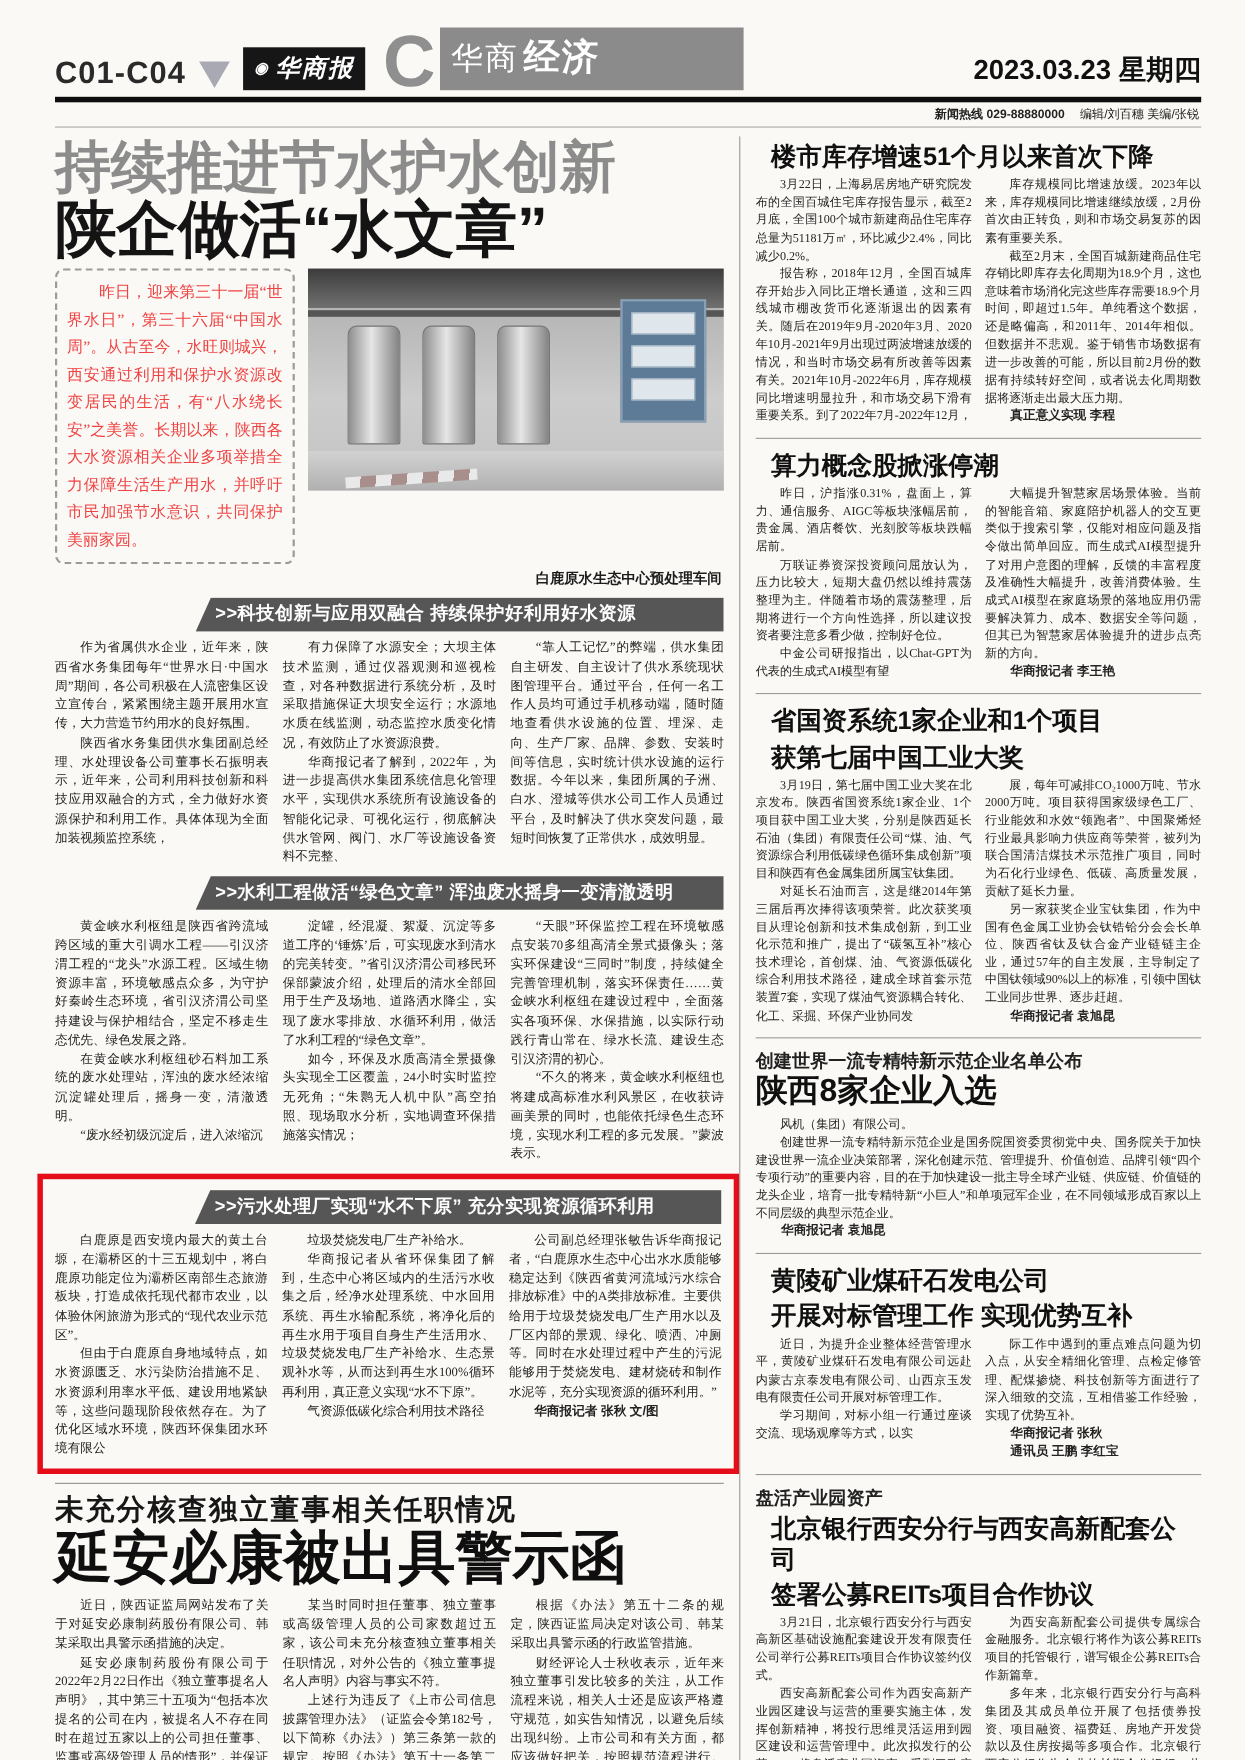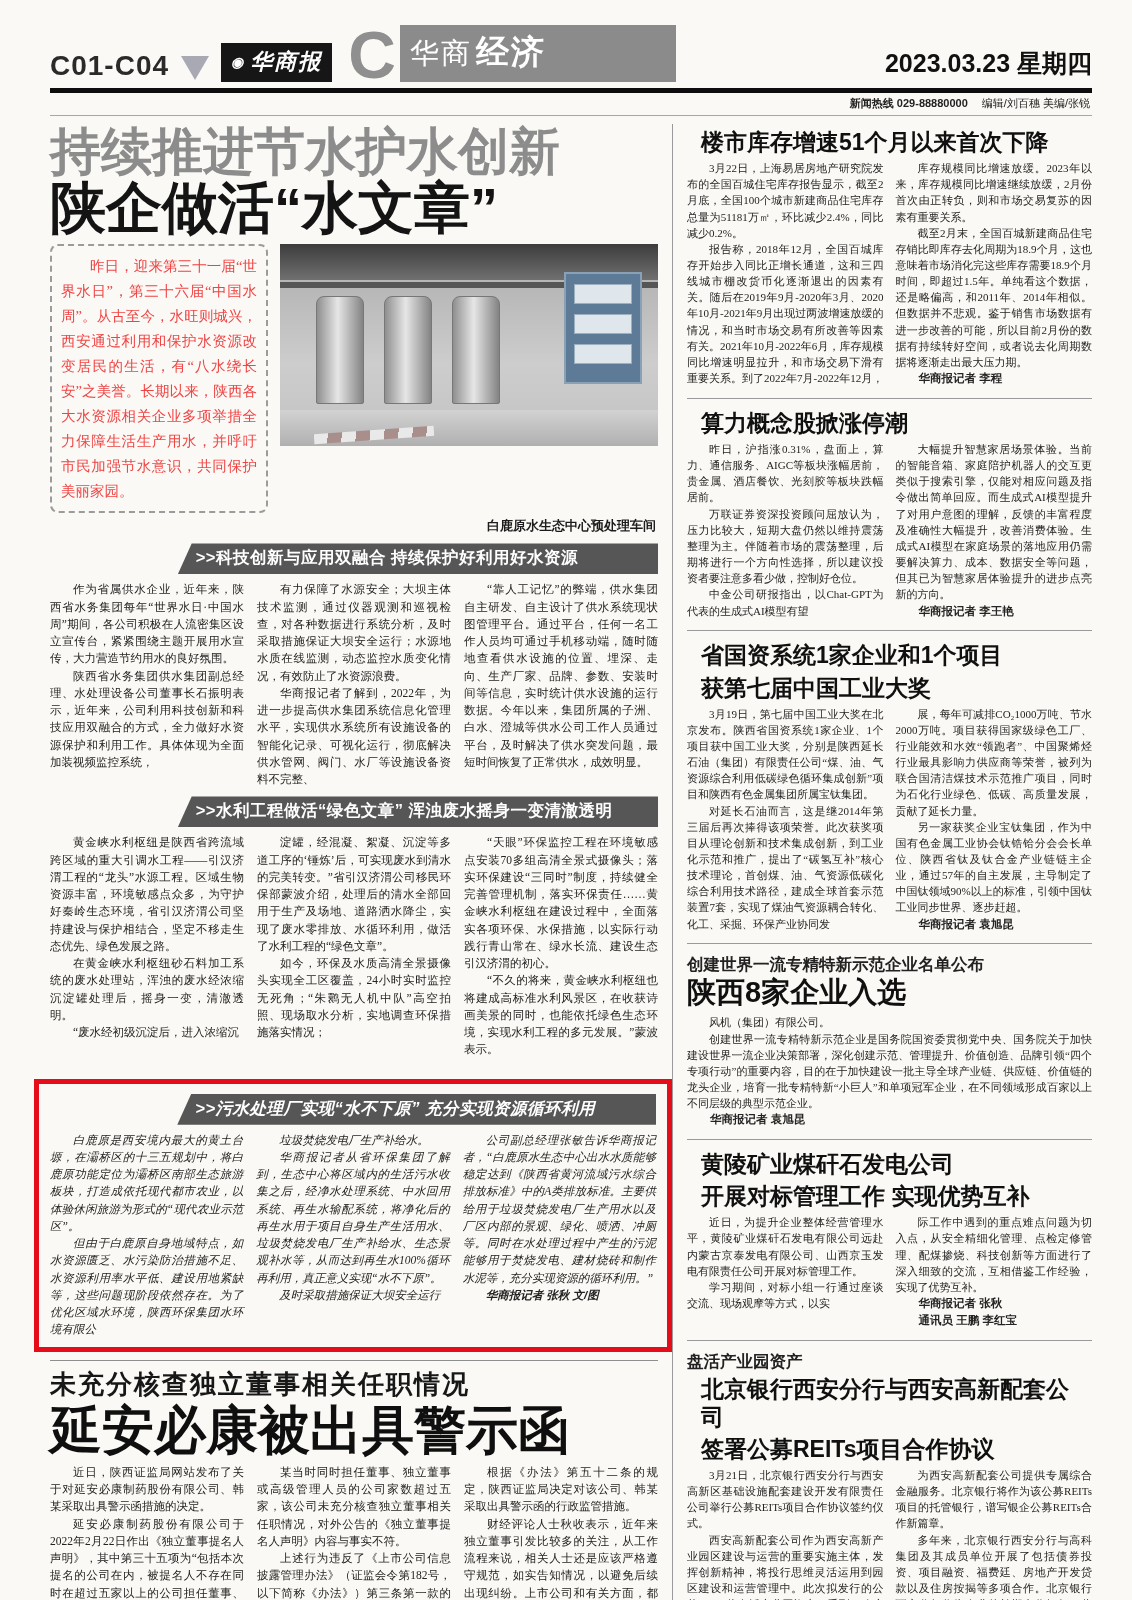--- a/index.html
+++ b/index.html
@@ -41,24 +41,24 @@
   .ph-sign{position:absolute;right:16px;top:28px;width:74px;height:108px;background:#5d7astroke;background:#5d7a96;border:2px solid #8aa0b5;}
   .ph-plaque{position:absolute;left:8px;width:56px;height:18px;background:#dfe6ec;border:1px solid #9db0c0;}
   .ph-floor{position:absolute;bottom:0;left:0;right:0;height:36px;background:linear-gradient(#d2d2d2,#b0b0b0);}
   .ph-stripe{position:absolute;bottom:6px;left:34px;width:120px;height:10px;background:repeating-linear-gradient(100deg,#e9e9e9 0 14px,#a98f8b 14px 28px);transform:rotate(-4deg);}
   .caption{text-align:right;font-family:"Liberation Sans",sans-serif;font-weight:bold;font-size:13px;margin:4px 2px 6px;}
   .sec-bar{margin:8px 0 0 auto;width:79%;background:#565656;color:#fff;font-family:"Liberation Sans",sans-serif;font-weight:bold;font-size:16.5px;letter-spacing:.5px;padding:4px 10px 5px 18px;box-sizing:border-box;clip-path:polygon(14px 0,100% 0,100% 100%,0 100%);}
   .cols{display:flex;gap:13px;margin-top:7px;}
   .cols .col{flex:1;min-width:0;font-size:11.5px;line-height:1.5;color:#232323;}
   .col p{margin:0;text-indent:2em;text-align:justify;}
   .byline{text-align:right;font-family:"Liberation Sans",sans-serif;font-weight:bold;font-size:11.5px;margin-top:2px;}
-  .redbox{border:5px solid #e60d1a;margin:20px -14px 8px -16px;padding:2px 11px 8px;font-style:italic;}
+  .redbox{border:5px solid #e60d1a;margin:8px -14px 8px -16px;padding:2px 11px 8px;}
   .ldiv{border:0;border-top:1px solid #8f8f8f;margin:8px 0 6px;}
   .kicker{font-family:"Liberation Sans",sans-serif;font-weight:900;font-size:26px;letter-spacing:2px;color:#171717;margin:2px 0 0;}
-  .h2a{font-family:Liberation Sans, sans-serif;font-weight:900;font-size:52px;line-height:1.04;color:#0f0f0f;margin:1px 0 6px;}
+  .h2a{font-family:Liberation Serif, serif;font-weight:900;font-size:52px;line-height:1.04;color:#0f0f0f;margin:1px 0 6px;}
   
   .r-art{padding:2px 0 4px;}
   .r-head{font-family:"Liberation Sans",sans-serif;font-weight:900;font-size:23px;line-height:1.22;color:#101010;margin:2px 14px 4px;}
   .r-head2{font-family:"Liberation Sans",sans-serif;font-weight:900;font-size:29px;line-height:1.1;color:#101010;margin:0 0 5px;}
   .r-kicker{font-family:"Liberation Sans",sans-serif;font-weight:bold;font-size:16.5px;color:#222;margin:2px 0 1px;}
   .r-cols{display:flex;gap:12px;}
   .r-cols .col{flex:1;min-width:0;font-size:11px;line-height:1.47;color:#242424;}
   .rdiv{border:0;border-top:1px solid #9a9a9a;margin:7px 0 6px;}
 </style>
 </head>
@@ -149,21 +149,21 @@
       <div class="redbox">
         <div class="sec-bar">&gt;&gt;污水处理厂实现“水不下原”  充分实现资源循环利用</div>
         <div class="cols">
           <div class="col">
               <p>白鹿原是西安境内最大的黄土台塬，在灞桥区的十三五规划中，将白鹿原功能定位为灞桥区南部生态旅游板块，打造成依托现代都市农业，以体验休闲旅游为形式的“现代农业示范区”。</p>
               <p>但由于白鹿原自身地域特点，如水资源匮乏、水污染防治措施不足、水资源利用率水平低、建设用地紧缺等，这些问题现阶段依然存在。为了优化区域水环境，陕西环保集团水环境有限公</p>
             </div>
           <div class="col">
               <p>垃圾焚烧发电厂生产补给水。</p>
               <p>华商报记者从省环保集团了解到，生态中心将区域内的生活污水收集之后，经净水处理系统、中水回用系统、再生水输配系统，将净化后的再生水用于项目自身生产生活用水、垃圾焚烧发电厂生产补给水、生态景观补水等，从而达到再生水100%循环再利用，真正意义实现“水不下原”。</p>
-              <p>及时采取措施保证大坝安全运行</p>
+              <p>气资源低碳化综合利用技术路径</p>
             </div>
           <div class="col">
             <div>
                 <p>公司副总经理张敏告诉华商报记者，“白鹿原水生态中心出水水质能够稳定达到《陕西省黄河流域污水综合排放标准》中的A类排放标准。主要供给用于垃圾焚烧发电厂生产用水以及厂区内部的景观、绿化、喷洒、冲厕等。同时在水处理过程中产生的污泥能够用于焚烧发电、建材烧砖和制作水泥等，充分实现资源的循环利用。”</p>
               </div>
             <p class="byline">华商报记者 张秋 文/图</p>
           </div>
         </div>
       </div>
 
@@ -200,21 +200,21 @@
         <div class="r-cols">
           <div class="col">
               <p>3月22日，上海易居房地产研究院发布的全国百城住宅库存报告显示，截至2月底，全国100个城市新建商品住宅库存总量为51181万㎡，环比减少2.4%，同比减少0.2%。</p>
               <p>报告称，2018年12月，全国百城库存开始步入同比正增长通道，这和三四线城市棚改货币化逐渐退出的因素有关。随后在2019年9月-2020年3月、2020年10月-2021年9月出现过两波增速放缓的情况，和当时市场交易有所改善等因素有关。2021年10月-2022年6月，库存规模同比增速明显拉升，和市场交易下滑有重要关系。到了2022年7月-2022年12月，</p>
             </div>
           <div class="col">
             <div>
                 <p>库存规模同比增速放缓。2023年以来，库存规模同比增速继续放缓，2月份首次由正转负，则和市场交易复苏的因素有重要关系。</p>
                 <p>截至2月末，全国百城新建商品住宅存销比即库存去化周期为18.9个月，这也意味着市场消化完这些库存需要18.9个月时间，即超过1.5年。单纯看这个数据，还是略偏高，和2011年、2014年相似。但数据并不悲观。鉴于销售市场数据有进一步改善的可能，所以目前2月份的数据有持续转好空间，或者说去化周期数据将逐渐走出最大压力期。</p>
               </div>
-            <p class="byline">华商报记者 李程</p>
+            <p class="byline">真正意义实现 李程</p>
           </div>
         </div>
       </div>
       <hr class="rdiv">
 
       <div class="r-art">
         <div class="r-head">算力概念股掀涨停潮</div>
         <div class="r-cols">
           <div class="col">
               <p>昨日，沪指涨0.31%，盘面上，算力、通信服务、AIGC等板块涨幅居前，贵金属、酒店餐饮、光刻胶等板块跌幅居前。</p>

